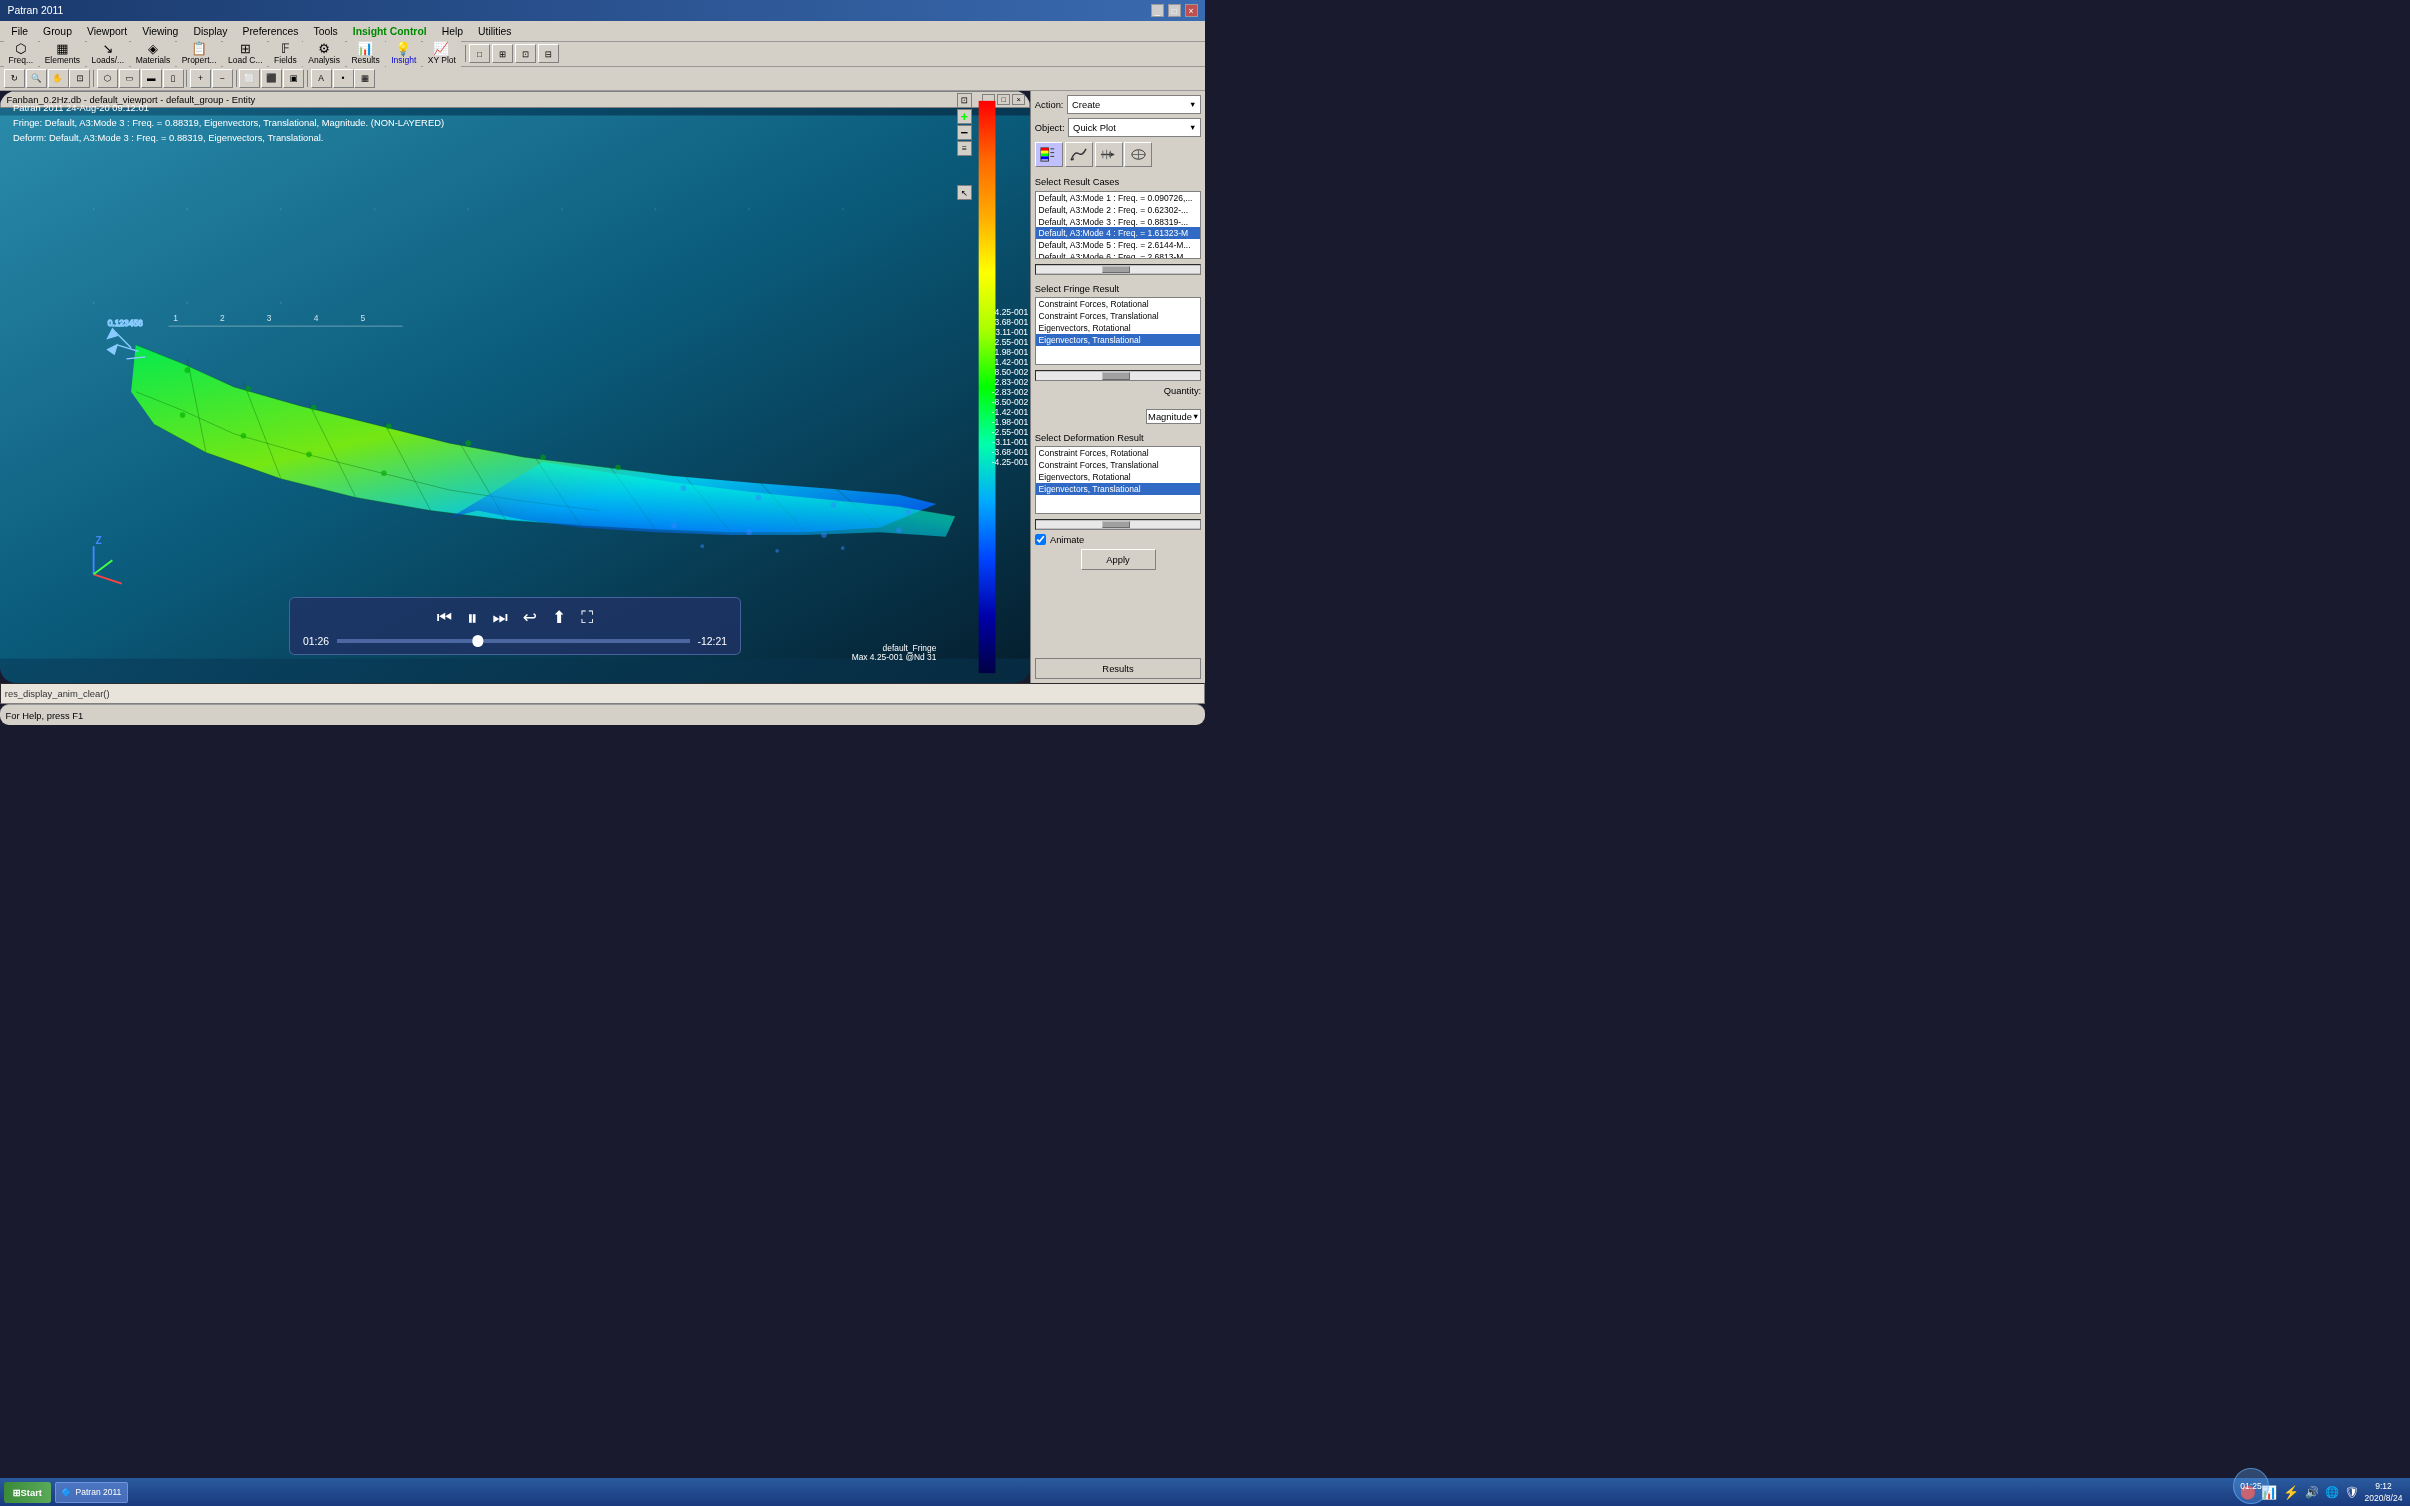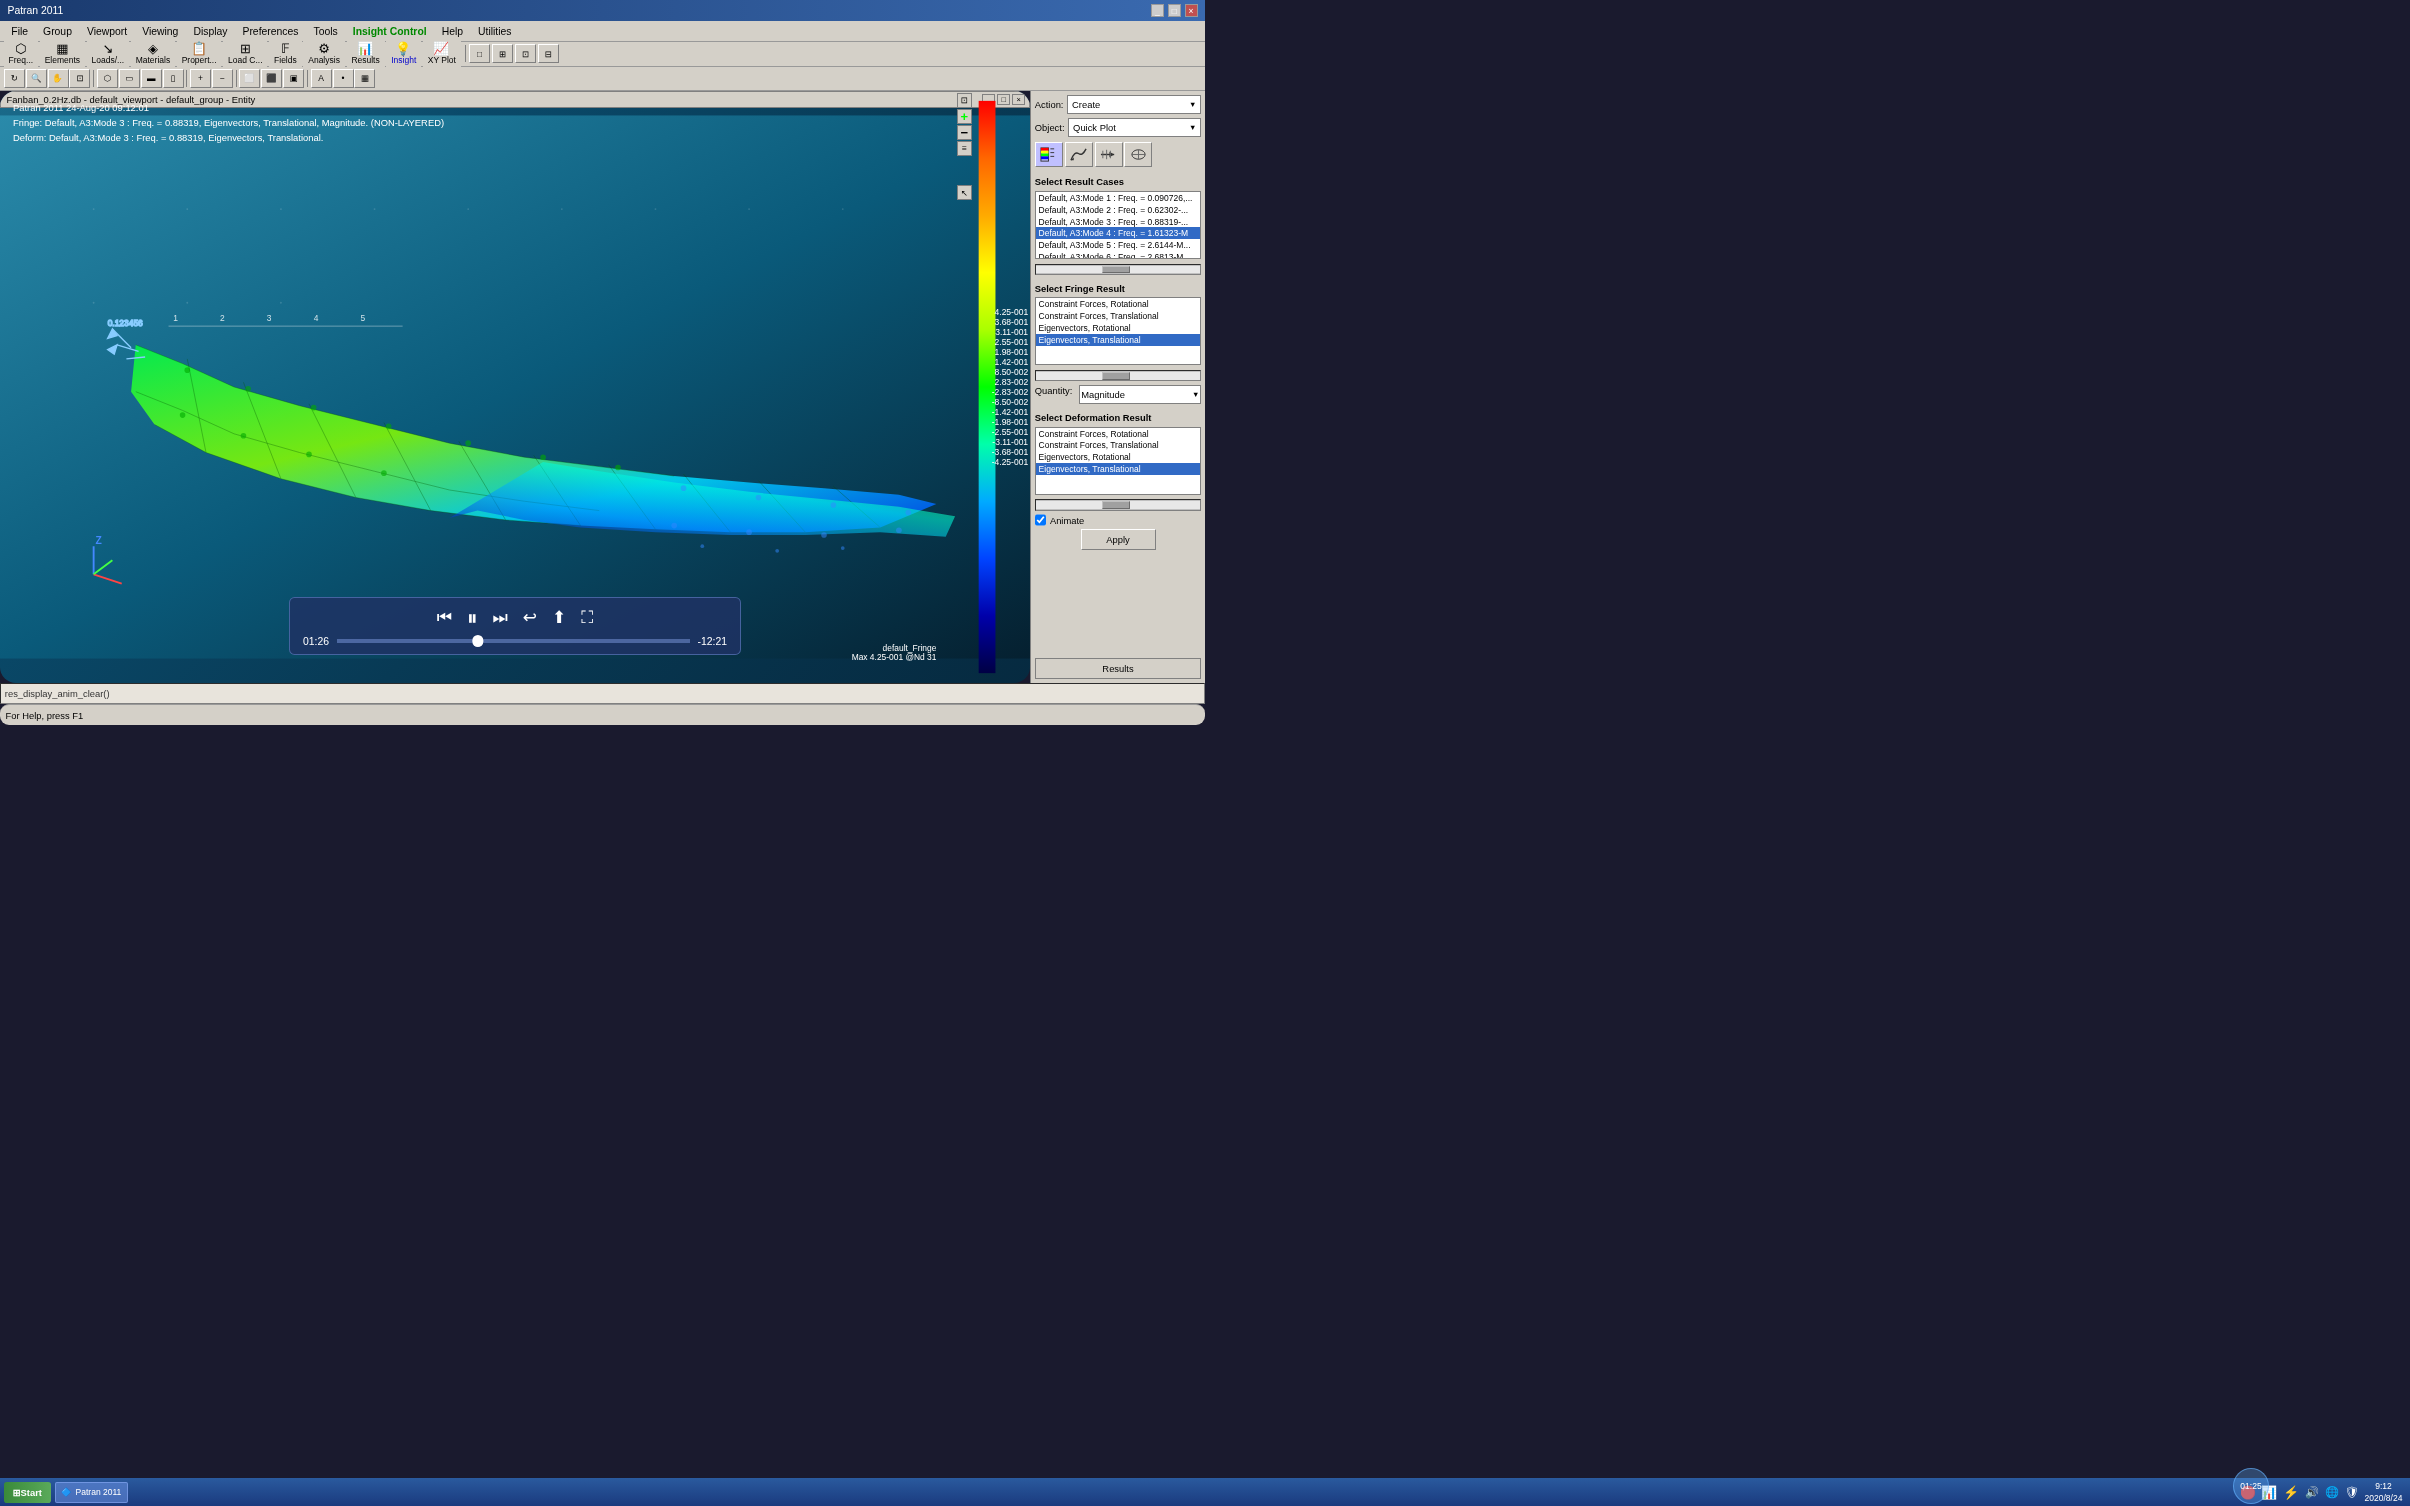--- a/index.html
+++ b/index.html
@@ -288,21 +288,21 @@
       border: 0.9px solid #808080;
       border-top-color: #fff;
       border-left-color: #fff;
       display: flex; align-items: center; justify-content: center;
       font-size: 13px;
       cursor: pointer;
     }
 
     .rp-section-label {
       font-size: 9.4px;
-      font-weight: bold;
+      font-weight: normal;
       margin-top: 3.8px;
     }
     .rp-listbox {
       width: 100%;
       height: 68px;
       border: 0.9px solid #808080;
       background: #ffffff;
       overflow-y: auto;
       font-size: 8.5px;
     }
@@ -336,23 +336,24 @@
     .rp-scrollbar-thumb {
       width: 28px; height: 7.5px;
       background: #a0a0a0;
       border: 0.9px outset #c0c0c0;
       position: absolute;
       left: 40%;
     }
 
     .rp-quantity-row {
       display: flex;
-      align-items: flex-start;
-      gap: 7px;
-      font-size: 9.4px;
+      align-items: flex-end;
+      gap: 13px;
+      font-size: 9.4px;
+      flex-direction: column;
     }
     .rp-quantity-select {
       flex: 1;
       height: 19px;
       font-size: 9.4px;
       background: white;
       border: 0.9px solid #808080;
       padding: 0.9px;
     }
 

